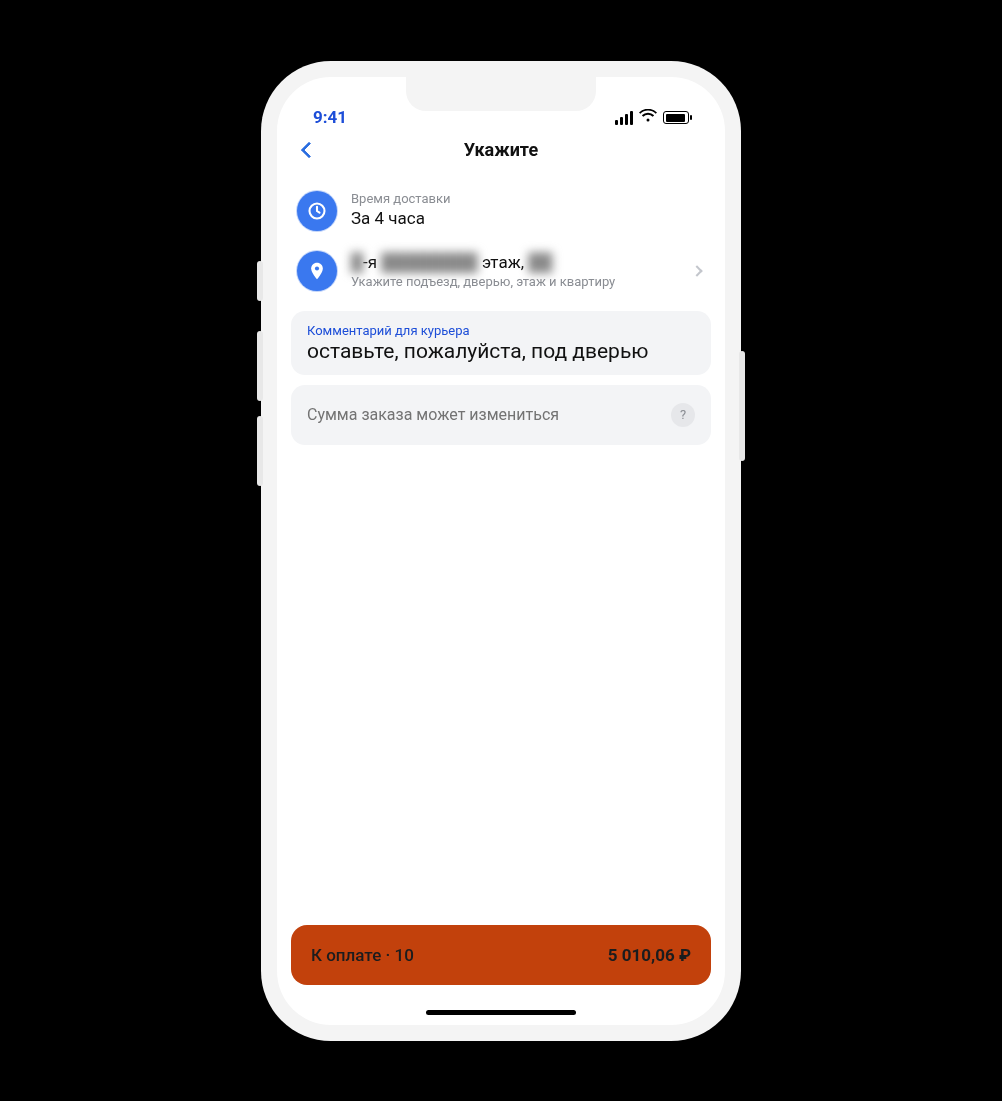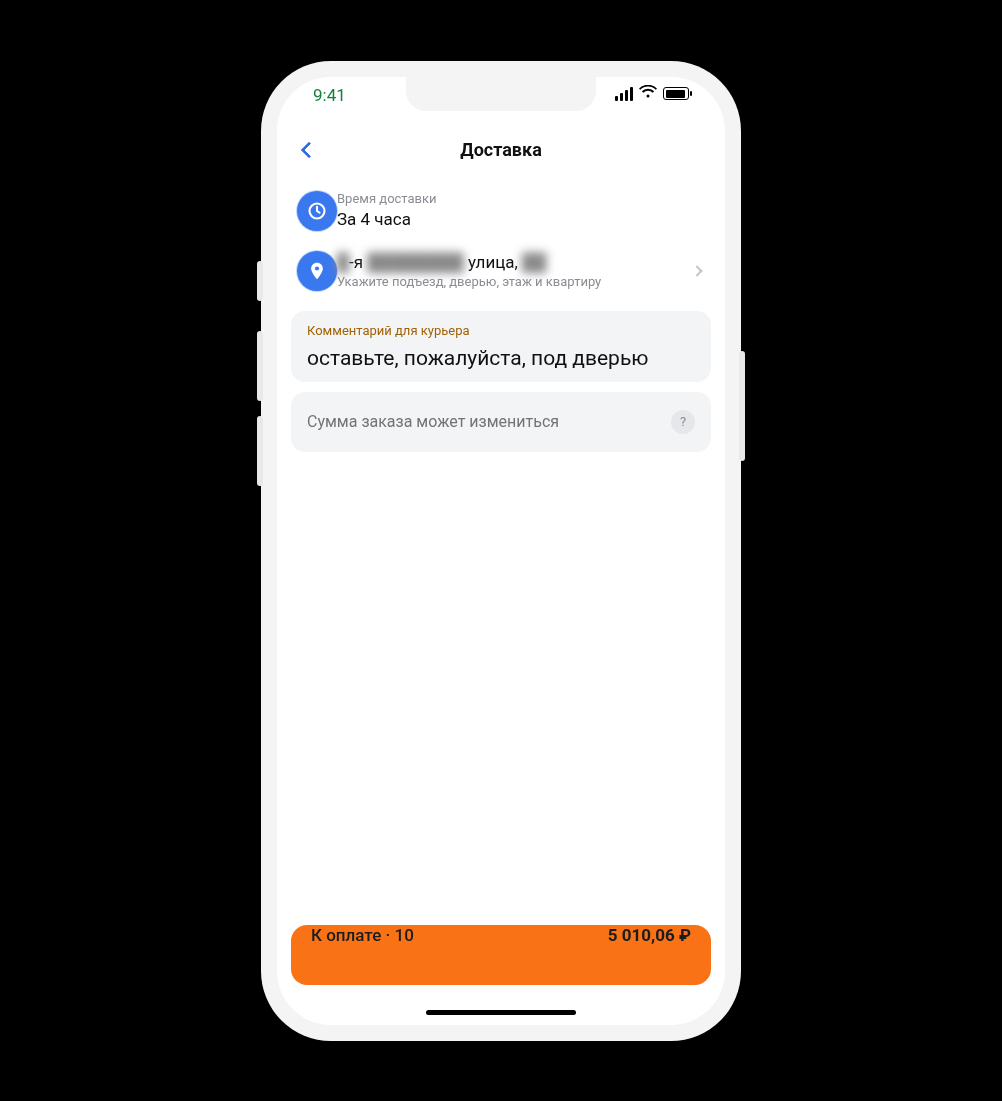--- a/index.html
+++ b/index.html
@@ -51,27 +51,27 @@
   }
   .side-btn.l1 { left: -4px; top: 200px; width: 6px; height: 40px; }
   .side-btn.l2 { left: -4px; top: 270px; width: 6px; height: 70px; }
   .side-btn.l3 { left: -4px; top: 355px; width: 6px; height: 70px; }
   .side-btn.r1 { right: -4px; top: 290px; width: 6px; height: 110px; }
 
   
   .status-bar {
     height: 50px;
     display: flex;
-    align-items: flex-start;
+    align-items: flex-end;
     justify-content: space-between;
     padding: 0 36px;
     padding-top: 8px;
     font-size: 17px;
-    font-weight: 400;
-    color: #15803d;
+    font-weight: 700;
+    color: #1d4ed8;
   }
   .status-right { display: flex; align-items: center; gap: 6px; }
   .signal { display: flex; align-items: flex-end; gap: 2px; }
   .signal span { width: 3px; background:#000; border-radius:1px; }
   .signal span:nth-child(1){height:5px}
   .signal span:nth-child(2){height:8px}
   .signal span:nth-child(3){height:11px}
   .signal span:nth-child(4){height:14px}
   .wifi-icon { font-size: 15px; }
   .battery {
@@ -102,22 +102,23 @@
     transform: rotate(45deg);
     border-radius: 1px;
   }
   .nav-title { font-size: 18px; font-weight: 700; color:#111; }
 
   
   .content { flex:1; overflow:hidden; padding: 8px 0 0 0; }
 
   .row {
     display:flex;
-    align-items:flex-end;
+    align-items:center;
     padding: 10px 20px;
+    gap: 14px;
     cursor: pointer;
     position: relative;
   }
   .icon-circle {
     width: 40px; height:40px; border-radius:50%;
     background:#3a78ef;
     display:flex; align-items:center; justify-content:center;
     flex-shrink:0;
     box-shadow: inset 0 0 0 3px rgba(255,255,255,0.0), 0 0 0 1px rgba(58,120,239,0.3);
   }
@@ -139,21 +140,21 @@
     color:#888;
     user-select:none;
   }
 
   .card {
     margin: 10px 14px;
     background:#f3f4f6;
     border-radius:14px;
     padding: 12px 16px;
   }
-  .card-label { font-size:13px; color:#a16207; margin-bottom:8px; }
+  .card-label { font-size:13px; color:#1d4ed8; margin-bottom:1px; }
   .card-input {
     border:none; background:transparent;
     font-size:21px; color:#111; width:100%;
     outline:none;
     font-family:inherit;
   }
 
   .info-card {
     margin: 10px 14px;
     background:#f3f4f6;
@@ -173,24 +174,25 @@
     display:flex; align-items:center; justify-content:center;
     cursor:pointer;
     flex-shrink:0;
   }
 
   
   .bottom-area {
     padding: 0 14px 40px 14px;
   }
   .pay-btn {
-    background:#f97316;
+    background:#c2410c;
     border-radius:16px;
     height:60px;
     display:flex;
+    align-items:center;
     justify-content:space-between;
     padding:0 20px;
     font-size:17px;
     font-weight:600;
     color:#1b1c1e;
     cursor:pointer;
     gap:20px;
   }
   .pay-left { font-weight:500; }
   .pay-right { font-weight:700; }
@@ -234,21 +236,21 @@
         <div class="battery">
           <div class="battery-fill"></div>
         </div>
       </div>
     </div>
 
     <div class="nav-bar">
       <div class="back-btn">
         <div class="chevron-left"></div>
       </div>
-      <div class="nav-title">Доставка</div>
+      <div class="nav-title">Укажите</div>
     </div>
 
     <div class="content">
 
       <div class="row">
         <div class="icon-circle">
           <svg viewBox="0 0 24 24" fill="none">
               <circle cx="12" cy="12" r="9" stroke="#fff" stroke-width="2.5"></circle>
               <path d="M12 7v5l3 2" stroke="#fff" stroke-width="2.5" stroke-linecap="round"></path>
             </svg>
@@ -263,21 +265,21 @@
         <div class="icon-circle">
           <svg viewBox="0 0 24 24" fill="none">
               <path d="M12 2C8 2 5 5 5 9c0 5 7 13 7 13s7-8 7-13c0-4-3-7-7-7z" fill="#fff"></path>
               <circle cx="12" cy="9" r="2.5" fill="#3a78ef"></circle>
             </svg>
         </div>
         <div class="row-text">
           <div class="row-value">
             <span class="blur-span">█</span><span>-я</span>
             <span class="blur-span">████████</span>
-            <span>улица,</span>
+            <span>этаж,</span>
             <span class="blur-span">██</span>
           </div>
           <div class="row-label-sm">Укажите подъезд, дверью, этаж и квартиру</div>
         </div>
         <div class="row-chevron"></div>
       </div>
 
       <div class="card">
         <div class="card-label">Комментарий для курьера</div>
         <input class="card-input" type="text" value="оставьте, пожалуйста, под дверью" style="">

